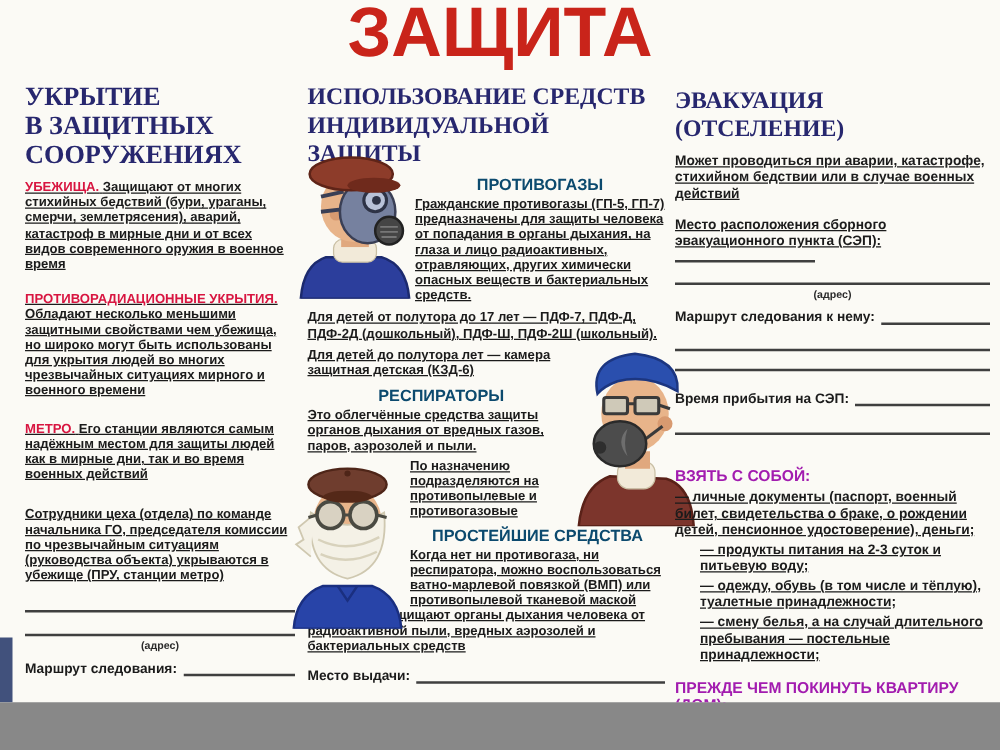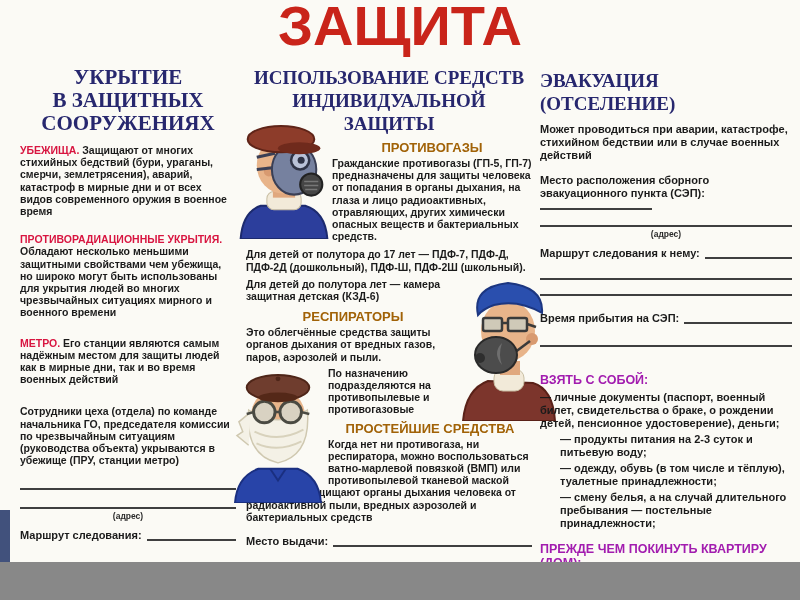--- a/index.html
+++ b/index.html
@@ -4,29 +4,29 @@
 <style>
   html,body{margin:0;padding:0;background:#888;}
   .poster{position:relative;width:800px;height:562px;background:#fbfaf5;overflow:hidden;
           font-family:"Liberation Sans",sans-serif;color:#1b1b1b;}
   .title{position:absolute;top:-4px;left:0;right:0;text-align:center;
          font-size:56px;font-weight:bold;color:#c9241a;letter-spacing:0;line-height:60px;}
   .col{position:absolute;top:64px;}
   .col-left{left:20px;width:216px;}
   .col-mid{left:246px;width:286px;}
   .col-right{left:540px;width:252px;}
-  .h-navy{font-family:"Liberation Serif",serif;font-weight:bold;color:#27276e;text-align:center;}
+  .h-navy{font-family:"Liberation Serif",serif;font-weight:bold;color:#27276e;}
   .col-left .h-navy{font-size:21px;line-height:23px;padding-top:2px;}
   .col-mid .h-navy{font-size:19px;line-height:23px;padding-top:2px;}
   .col-right .h-navy{font-size:19px;line-height:23px;text-align:left;padding-top:5px;}
-  p{margin:0;}
+  p{margin:0;text-decoration:underline;}
   .body-s{font-size:10.5px;line-height:12.2px;font-weight:bold;}
   .body-m{font-size:11px;line-height:13px;font-weight:bold;}
   .lead{color:#d81540;}
-  .subhead{color:#a16207;font-size:13px;line-height:14px;font-weight:bold;text-align:center;}
+  .subhead{color:#0c4a6e;font-size:13px;line-height:14px;font-weight:bold;text-align:center;}
   .subhead-l{color:#a21caf;font-size:12.5px;line-height:14px;font-weight:bold;text-align:left;}
   .fline{height:0;border-bottom:2px solid #3f3f3f;}
   .row{display:flex;align-items:flex-start;}
   .row .lbl{white-space:nowrap;}
   .row .rline{flex:1;margin-left:5px;border-bottom:2px solid #3f3f3f;height:10px;}
   .iwline{display:inline-block;width:112px;border-bottom:2px solid #3f3f3f;height:8px;}
   .cap{font-size:8.5px;line-height:10px;font-weight:bold;color:#2a2a2a;text-align:center;}
   
   .fl{position:relative;}
   .fl-gas{float:left;width:90px;height:96px;margin:2px 8px 2px -12px;}

